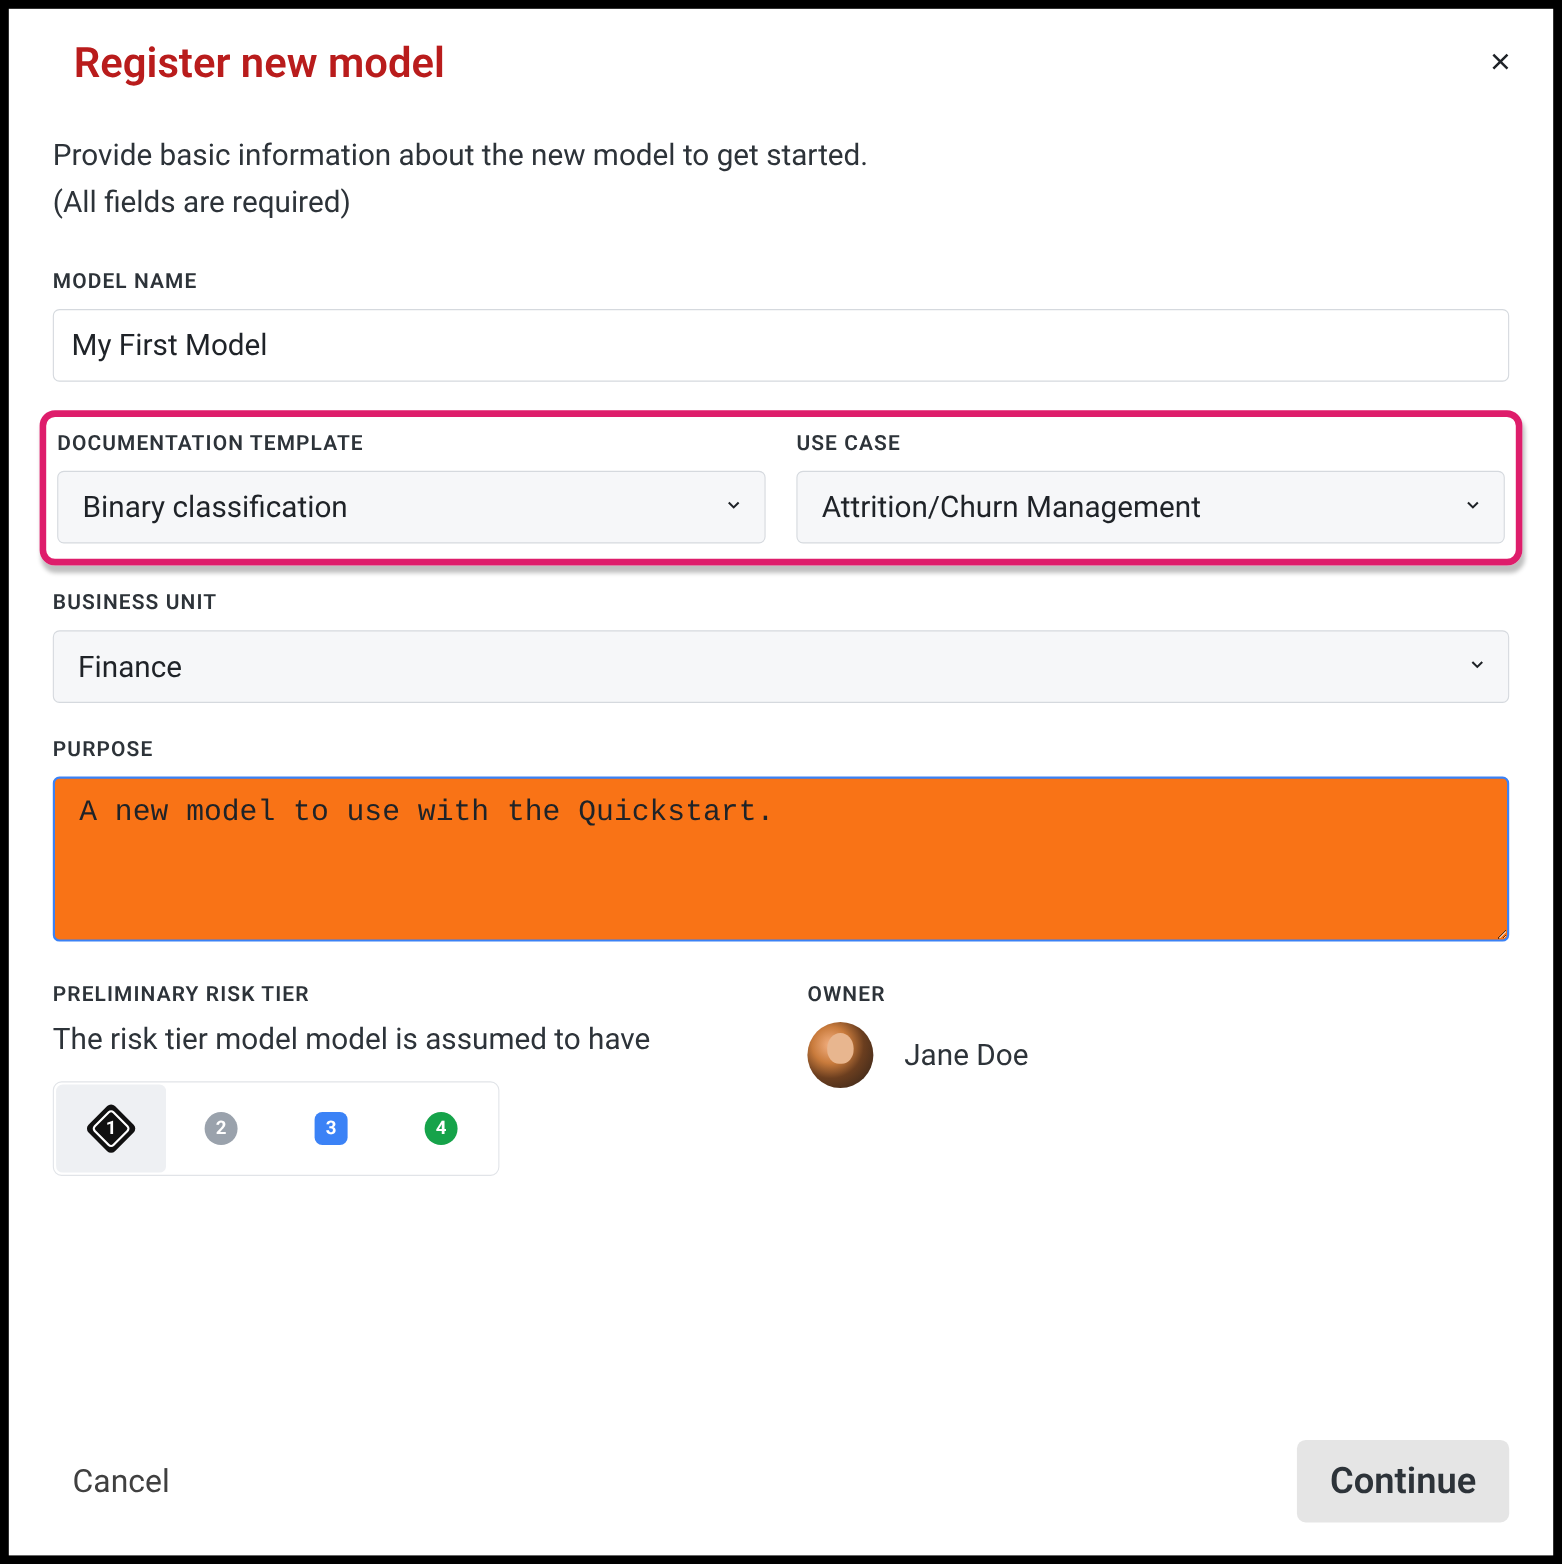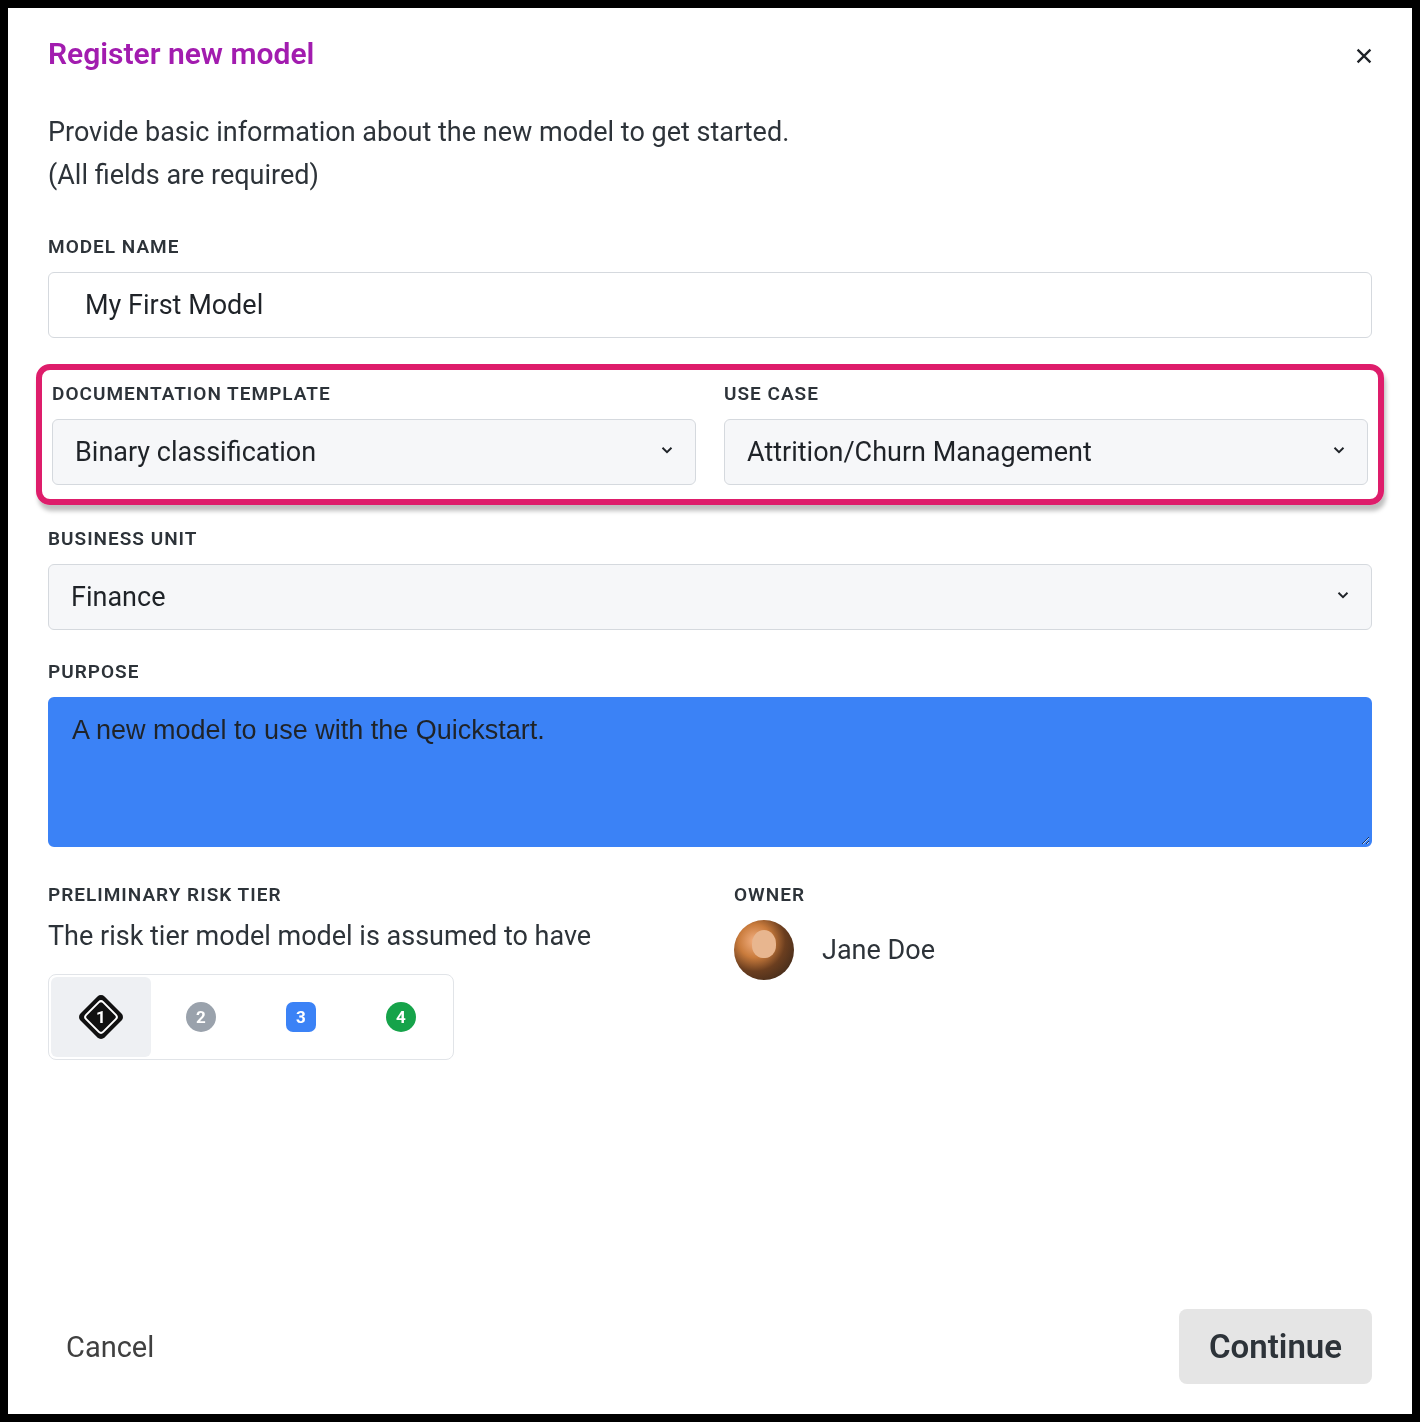--- a/index.html
+++ b/index.html
@@ -21,23 +21,24 @@
       padding: 28px 40px 30px 40px;
       position: relative;
       display: flex;
       flex-direction: column;
     }
     .modal-header {
       position: relative;
       margin-bottom: 40px;
     }
     .modal-title {
-      font-size: 30px;
+      font-size: 38px;
       font-weight: 600;
-      color: #a21caf;
+      color: #b91c1c;
+      margin-left: 19px;
     }
     .close-btn {
       position: absolute;
       top: 6px;
       right: -6px;
       width: 28px;
       height: 28px;
       display: flex;
       align-items: center;
       justify-content: center;
@@ -62,21 +63,21 @@
     .field-label {
       font-size: 19px;
       font-weight: 600;
       letter-spacing: 1px;
       color: #2d3339;
       margin-bottom: 14px;
       display: block;
     }
     .text-input {
       width: 100%;
-      padding: 16px 36px;
+      padding: 16px 16px;
       font-size: 27px;
       border: 1px solid #d5d9de;
       border-radius: 6px;
       background: #fff;
       color: #1f2328;
       outline: none;
       margin-bottom: 30px;
     }
     .highlight-box {
       border: 6px solid #de1d6b;
@@ -128,26 +129,26 @@
       width: 100%;
       margin-bottom: 30px;
     }
     .purpose-textarea {
       width: 100%;
       min-height: 150px;
       padding: 16px 22px;
       font-size: 27px;
       border: 2px solid #3b82f6;
       border-radius: 6px;
-      background: #3b82f6;
+      background: #f97316;
       color: #1f2328;
       outline: none;
       resize: both;
       margin-bottom: 36px;
-      font-family: Liberation Sans, sans-serif;
+      font-family: Liberation Mono, monospace;
     }
     .bottom-row {
       display: flex;
       gap: 48px;
       margin-bottom: 40px;
     }
     .risk-col {
       flex: 1;
     }
     .owner-col {

